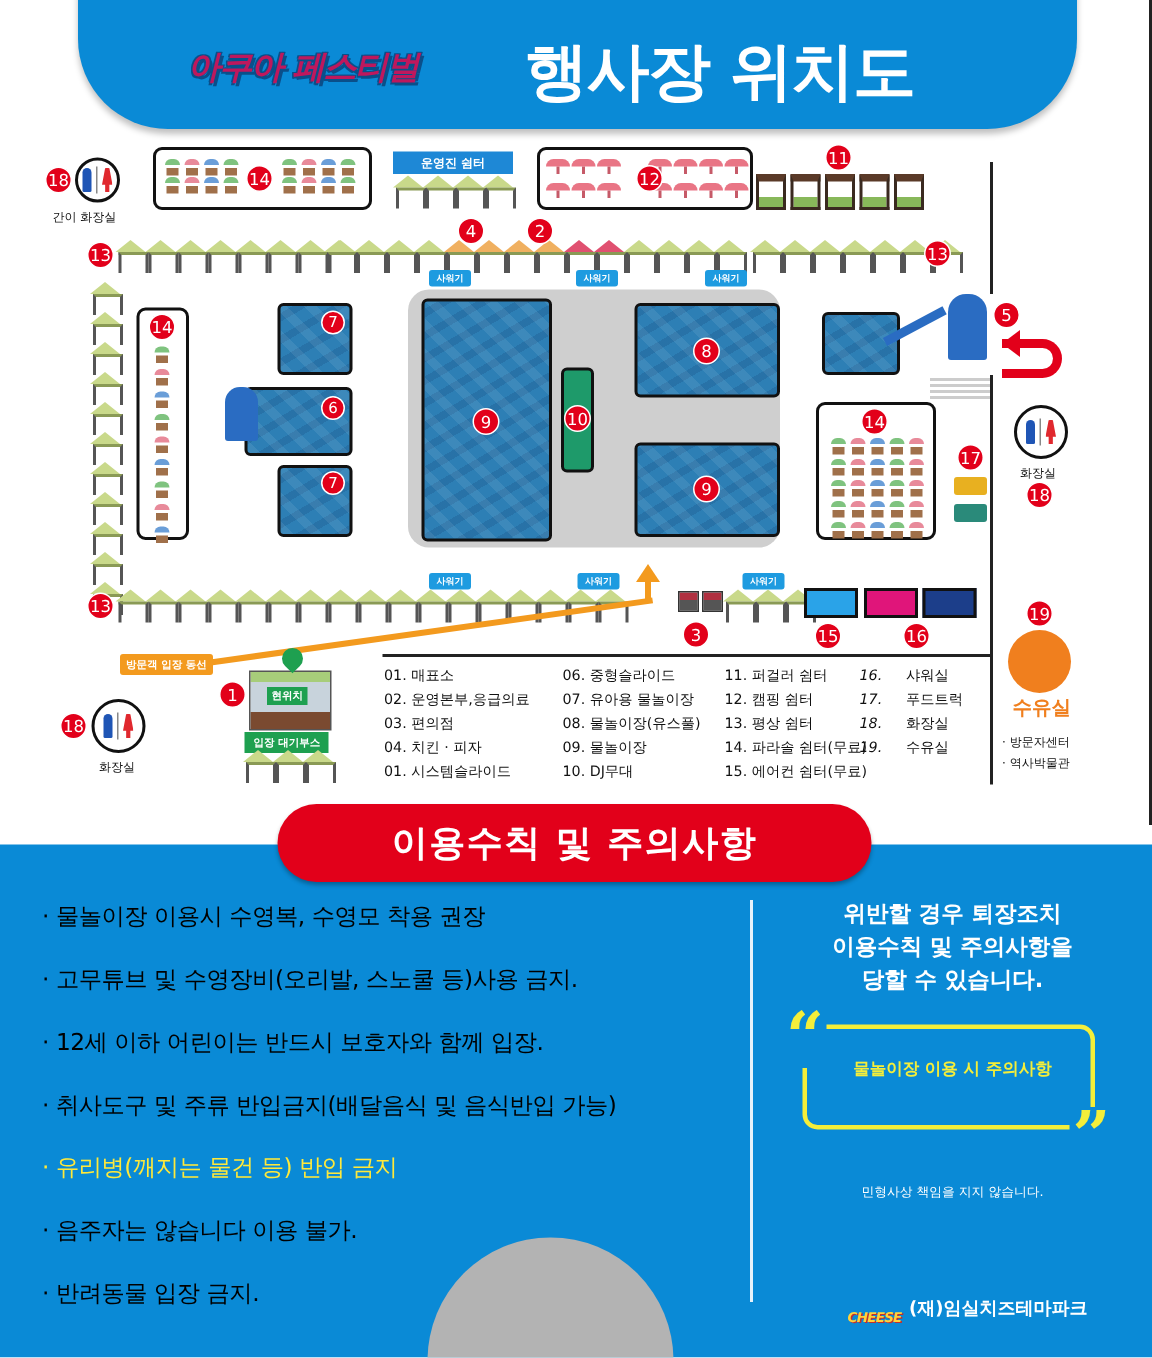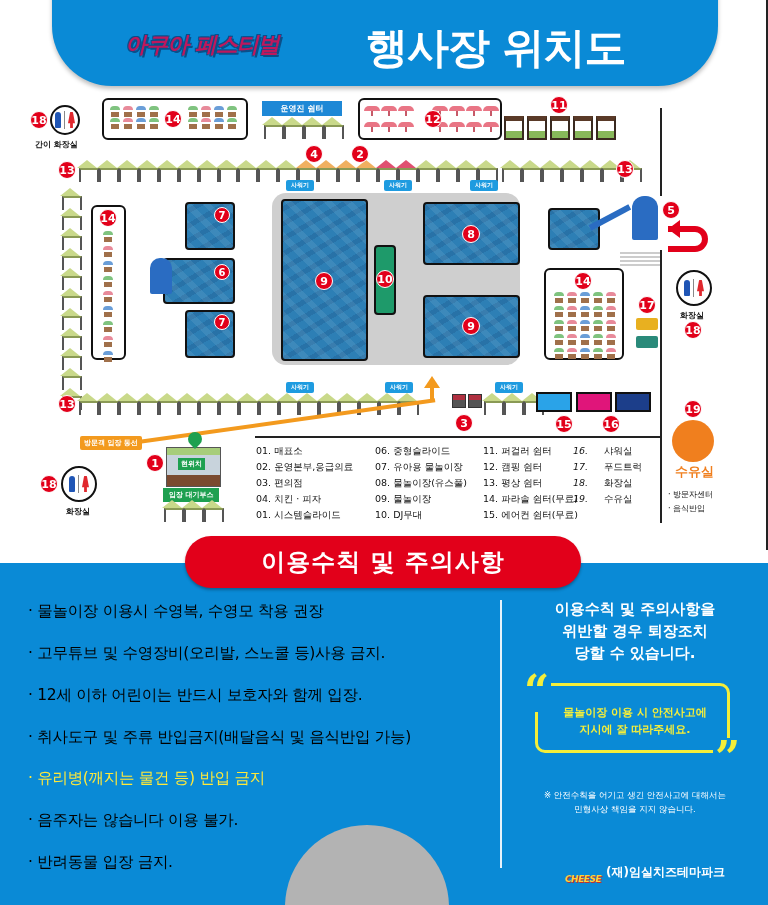--- a/index.html
+++ b/index.html
@@ -3,25 +3,25 @@
 <meta charset="utf-8">
 <style>
   * { box-sizing: border-box; margin: 0; padding: 0; }
   html, body { width: 768px; height: 905px; overflow: hidden; background: #ffffff; }
   body { position: relative; font-family: "DejaVu Sans", "Liberation Sans", sans-serif; color: #111; }
   .abs { position: absolute; }
 
   
   .hdr { left: 52px; top: -10px; width: 666px; height: 96px; background: #0a8ad6; border-radius: 0 0 60px 60px; box-shadow: 0 3px 4px rgba(0,0,0,0.25); }
   .hdr-logo { left: 125px; top: 30px; font-size: 22px; font-weight: bold; color: #be185d; letter-spacing: -1px; font-style: italic; text-shadow: 2px 2px 0 #0a4f8a, -1px -1px 0 #0a4f8a, 1px -1px 0 #0a4f8a, -1px 1px 0 #0a4f8a; }
-  .hdr-title { left: 350px; top: 20px; font-size: 42px; font-weight: bold; color: #fff; letter-spacing: -1px; margin-left: 16px; }
+  .hdr-title { left: 350px; top: 20px; font-size: 42px; font-weight: bold; color: #fff; letter-spacing: -1px; }
   .edge-line { right: 0; top: 0; width: 2px; height: 550px; background: #222; }
 
   
-  .badge { width: 18px; height: 18px; border-radius: 50%; background: #e2001a; color: #fff; font-size: 11px; font-weight: bold; text-align: center; line-height: 18px; border: 1px solid #fff; }
+  .badge { width: 18px; height: 18px; border-radius: 50%; background: #e2001a; color: #fff; font-size: 11px; font-weight: normal; text-align: center; line-height: 18px; border: 1px solid #fff; }
   .badge.sm { width: 16px; height: 16px; line-height: 16px; font-size: 10px; }
   .pool { background: #2d7fb5; background-image: repeating-linear-gradient(45deg, rgba(255,255,255,0.08) 0 6px, rgba(255,255,255,0) 6px 14px), repeating-linear-gradient(-30deg, rgba(10,40,90,0.15) 0 5px, rgba(0,0,0,0) 5px 13px); border: 2px solid #111; border-radius: 4px; }
   .grey-area { background: #cfcfcf; border-radius: 14px; }
   .tent-row { display: flex; gap: 0; }
   .tent { width: 20px; height: 22px; position: relative; }
   .tent::before { content: ""; position: absolute; left: 0; top: 0; width: 0; height: 0; border-left: 10px solid transparent; border-right: 10px solid transparent; border-bottom: 8px solid #c9d98a; }
   .tent::after { content: ""; position: absolute; left: 2px; top: 8px; width: 16px; height: 12px; border-left: 2px solid #555; border-right: 2px solid #555; border-top: 2px solid #8a9a55; }
   .tent.orange::before { border-bottom-color: #f0b060; }
   .tent.red::before { border-bottom-color: #e05070; }
   .vtent-col { display: flex; flex-direction: column; }
@@ -38,21 +38,21 @@
   .pink-umb::before { content: ""; position: absolute; left: 0; top: 0; width: 16px; height: 5px; border-radius: 8px 8px 0 0; background: #e97585; }
   .pink-umb::after { content: ""; position: absolute; left: 7px; top: 5px; width: 2px; height: 5px; background: #c65a68; }
   .pergola { width: 20px; height: 24px; border: 2px solid #3a2a20; border-top: 5px solid #5a3a28; background: linear-gradient(#fff 0 60%, #88b85a 60% 100%); }
   .stall { width: 14px; height: 14px; background: linear-gradient(#b03040 0 40%, #555 40% 100%); border: 1px solid #333; }
 
   .staff-label { background: #1e88d6; color: #fff; font-size: 8px; font-weight: bold; padding: 2px 0; text-align: center; }
   .rest-icon { width: 30px; height: 30px; border: 2px solid #111; border-radius: 50%; background: #fff; display: flex; align-items: center; justify-content: center; gap: 3px; }
   .man { width: 6px; height: 16px; background: #1f55b5; border-radius: 3px 3px 1px 1px; }
   .woman { width: 7px; height: 16px; background: #e0282e; border-radius: 3px 3px 1px 1px; clip-path: polygon(30% 0,70% 0,100% 70%,70% 70%,70% 100%,30% 100%,30% 70%,0 70%); }
   .rest-sep { width: 1px; height: 18px; background: #888; }
-  .small-lbl { font-size: 8px; font-weight: bold; color: #111; }
+  .small-lbl { font-size: 8px; font-weight: normal; color: #111; }
 
   .vline { background: #222; width: 2px; }
   .hline { background: #222; height: 2px; }
 
   .legend { font-size: 9.5px; line-height: 16px; color: #111; }
   .legend-col div { white-space: nowrap; }
 
   .route { height: 4px; background: #f39a1e; transform-origin: left center; }
   .route-tag { background: #f39a1e; color: #fff; font-size: 7px; font-weight: bold; padding: 2px 4px; border-radius: 2px; }
 
@@ -325,21 +325,21 @@
       <span class="stall"></span>
   </div>
   <div class="abs badge" style="left:455px;top:414px;">3</div>
   <div class="abs tent-row" style="left:482px;top:393px;">
     <span class="tent"></span>
       <span class="tent"></span>
       <span class="tent"></span>
   </div>
 
   <div class="abs" style="left:536px;top:392px;width:36px;height:20px;background:#2aa3e8;border:2px solid #111;"></div>
-  <div class="abs badge" style="left:555px;top:415px;">15</div>
+  <div class="abs badge" style="left:543px;top:415px;">15</div>
   <div class="abs" style="left:576px;top:392px;width:36px;height:20px;background:#e0157a;border:2px solid #111;"></div>
   <div class="abs" style="left:615px;top:392px;width:36px;height:20px;background:#1c3e8a;border:2px solid #111;"></div>
   <div class="abs badge" style="left:602px;top:415px;">16</div>
 
   <div class="abs route" style="left:138px;top:440px;width:300px;transform:rotate(-8deg);"></div>
   <div class="abs" style="left:430px;top:386px;width:4px;height:14px;background:#f39a1e;"></div>
   <div class="abs" style="left:424px;top:376px;width:0;height:0;border-left:8px solid transparent;border-right:8px solid transparent;border-bottom:12px solid #f39a1e;"></div>
   <div class="abs route-tag" style="left:80px;top:436px;">방문객 입장 동선</div>
 
   <div class="abs" style="left:166px;top:447px;width:55px;height:40px;background:linear-gradient(#a7cd7a 0 18%,#c8d3dc 18% 70%,#7a4a30 70% 100%);border:1px solid #555;"></div>
@@ -392,21 +392,21 @@
     <div>샤워실</div>
       <div>푸드트럭</div>
       <div>화장실</div>
       <div>수유실</div>
   </div>
 
   <div class="abs badge" style="left:684px;top:400px;">19</div>
   <div class="abs" style="left:672px;top:420px;width:42px;height:42px;border-radius:50%;background:#f07f1e;"></div>
   <div class="abs" style="left:675px;top:463px;color:#f07f1e;font-size:13px;font-weight:bold;">수유실</div>
   <div class="abs small-lbl" style="left:668px;top:489px;font-weight:normal;">· 방문자센터</div>
-  <div class="abs small-lbl" style="left:668px;top:503px;font-weight:normal;">· 음식반입</div>
+  <div class="abs small-lbl" style="left:668px;top:503px;font-weight:normal;">· 역사박물관</div>
 </div>
 
 <div class="abs edge-line"></div>
 
 <div class="abs rules-bg"></div>
 <div class="abs rules-pill">이용수칙 및 주의사항</div>
 
 <div>
   <div class="abs rule" style="left:28px;top:601px;">· 물놀이장 이용시 수영복, 수영모 착용 권장</div>
   <div class="abs rule" style="left:28px;top:643px;">· 고무튜브 및 수영장비(오리발, 스노쿨 등)사용 금지.</div>
@@ -414,34 +414,32 @@
   <div class="abs rule" style="left:28px;top:727px;">· 취사도구 및 주류 반입금지(배달음식 및 음식반입 가능)</div>
   <div class="abs rule yellow" style="left:28px;top:768px;">· 유리병(깨지는 물건 등) 반입 금지</div>
   <div class="abs rule" style="left:28px;top:810px;">· 음주자는 않습니다 이용 불가.</div>
   <div class="abs rule" style="left:28px;top:852px;">· 반려동물 입장 금지.</div>
 </div>
 
 <div class="abs grey-circle"></div>
 <div class="abs rules-div"></div>
 
 <div class="abs warn">
+  <div>위반할 경우 퇴장조치</div>
   <div>이용수칙 및 주의사항을</div>
-  <div>위반할 경우 퇴장조치</div>
   <div>당할 수 있습니다.</div>
 </div>
 
 <div class="abs quote-box"></div>
 <div class="abs quote-mark" style="left:522px;top:672px;">“</div>
 <div class="abs quote-mark" style="left:713px;top:738px;">”</div>
 <div class="abs quote-text">
-  <div>물놀이장 이용 시 안전사고에</div>
-  <div>지시에 잘 따라주세요.</div>
+  <div>물놀이장 이용 시 주의사항</div>
 </div>
 
 <div class="abs note">
-  <div>※ 안전수칙을 어기고 생긴 안전사고에 대해서는</div>
   <div>민형사상 책임을 지지 않습니다.</div>
 </div>
 
 <div class="abs footer">
   <span class="cheese-logo">CHEESE</span>
   <span>(재)임실치즈테마파크</span>
 </div>
 
 </body></html>

